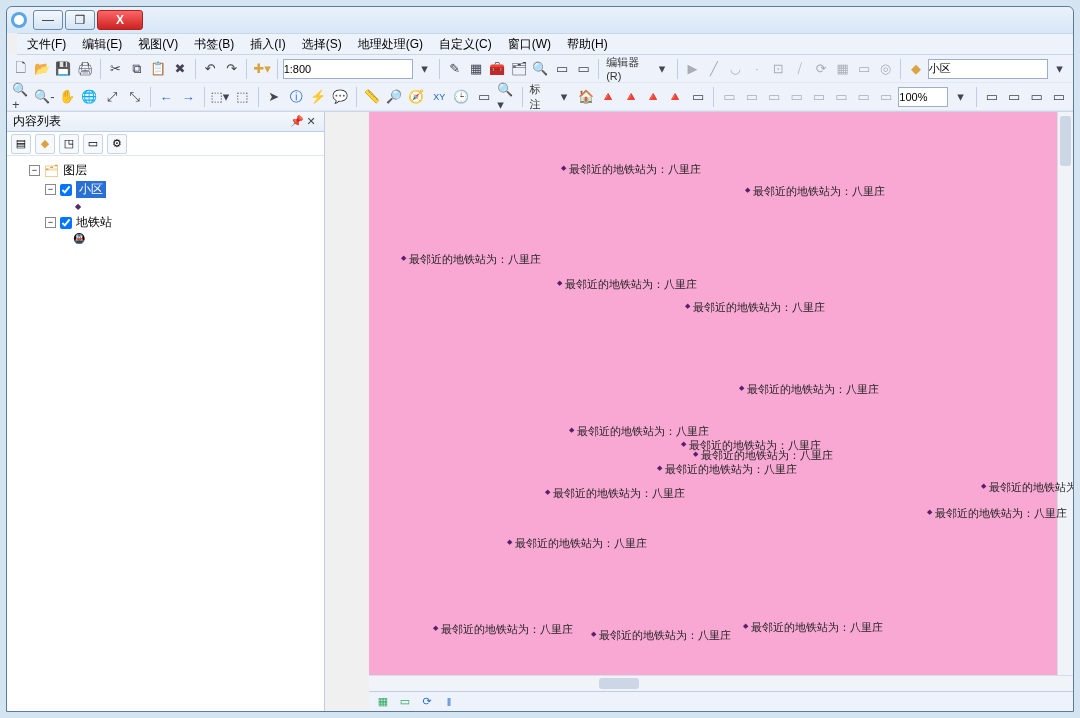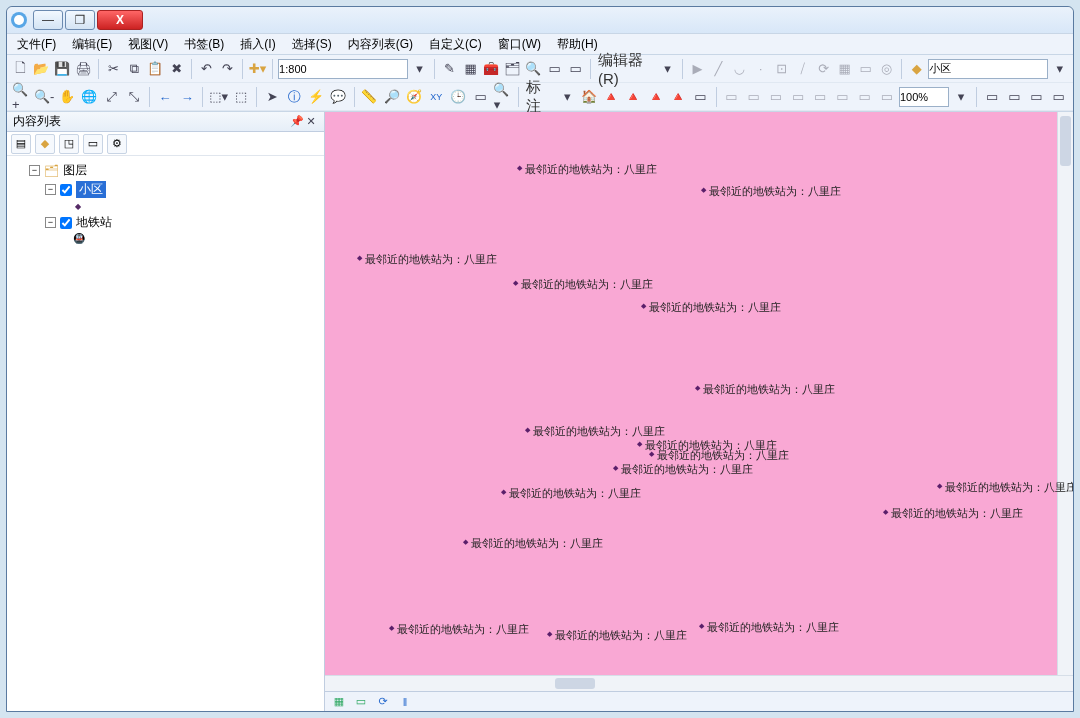--- a/index.html
+++ b/index.html
@@ -5,29 +5,29 @@
   * { box-sizing: border-box; margin: 0; padding: 0; font-family: "Microsoft YaHei", Tahoma, sans-serif; }
   body { background: #d4e4f0; width: 1080px; height: 718px; overflow: hidden; }
   .window { position: absolute; left: 6px; top: 6px; width: 1068px; height: 706px; background: #f0f0f0; border: 1px solid #5a7aa0; border-radius: 6px 6px 0 0; display: flex; flex-direction: column; }
   .titlebar { height: 26px; background: linear-gradient(#eaf2fb,#d8e7f8); border-radius: 6px 6px 0 0; display: flex; align-items: center; padding: 0 4px; font-size: 12px; color: #333; }
   .titlebar .app-icon { width:16px; height:16px; background:#58a6e6; border-radius:50%; margin-right:6px; position:relative; }
   .titlebar .app-icon::after { content:""; position:absolute; inset:3px; background:#fff; border-radius:50%; }
   .titlebar .title { flex:1; }
   .winbtns { display:flex; gap:2px; }
   .winbtn { width:30px; height:20px; border:1px solid #6b8ab0; border-radius:3px; display:flex; align-items:center; justify-content:center; font-size:12px; background:linear-gradient(#f2f8ff,#d4e4f4); cursor:pointer; }
   .winbtn.close { background:linear-gradient(#f66,#c22); color:#fff; border-color:#a22; width:46px; font-weight:bold; }
-  .menubar { height:22px; background:#eef3fb; border-top:1px solid #c8d6e6; border-bottom:1px solid #c8d6e6; display:flex; align-items:center; padding:0 6px; font-size:12px; gap:8px; }
+  .menubar { height:22px; background:#eef3fb; border-top:1px solid #c8d6e6; border-bottom:1px solid #c8d6e6; display:flex; align-items:center; padding:0 6px; font-size:12px; gap:8px;margin-left:10px; }
   .menubar span { padding:2px 4px; cursor:pointer; }
   .toolbars { background:#eef3fb; border-bottom:1px solid #c8d6e6; }
   .toolrow { display:flex; align-items:center; height:28px; font-size:11px; padding:0 4px; gap:2px; border-bottom:1px solid #e0e8f2; }
   .tbtn { width:22px; height:22px; display:flex; align-items:center; justify-content:center; border:1px solid transparent; border-radius:2px; cursor:pointer; font-size:13px; color:#445; }
   .tsep { width:1px; height:20px; background:#c0cde0; margin:0 3px; }
   .tsel { height:20px; font-size:11px; border:1px solid #9bb0c8; background:#fff; }
-  .tlabel { font-size:15px; color:#333; padding:0 2px; }
-  .body { flex:1; display:flex; overflow:hidden; }
+  .tlabel { font-size:11px; color:#333; padding:0 2px; }
+  .body { flex:1; display:flex; overflow:hidden;gap:44px; }
   .toc { width:318px; background:#fff; border-right:1px solid #c0cde0; display:flex; flex-direction:column; }
   .toc-title { height:20px; background:linear-gradient(#f4f8fc,#e6eef8); border-bottom:1px solid #c0cde0; font-size:12px; display:flex; align-items:center; padding:0 6px; }
   .toc-title span.t { flex:1; }
   .toc-title .pin, .toc-title .x { width:14px; text-align:center; cursor:pointer; color:#445; font-size:11px; }
   .toc-tools { height:24px; border-bottom:1px solid #e0e6ee; display:flex; align-items:center; padding:0 4px; gap:4px; }
   .toc-tools .tt { width:20px; height:20px; border:1px solid #c8d4e4; border-radius:2px; display:flex; align-items:center; justify-content:center; font-size:11px; background:#f6f9fd; cursor:pointer; }
   .tree { flex:1; font-size:12px; padding:4px 6px; overflow:auto; }
   .tree ul { list-style:none; padding-left:16px; }
   .tree li { margin:2px 0; }
   .node { display:flex; align-items:center; gap:4px; }
@@ -62,21 +62,21 @@
     </div>
   </div>
 
   <div class="menubar">
     <span>文件(F)</span>
     <span>编辑(E)</span>
     <span>视图(V)</span>
     <span>书签(B)</span>
     <span>插入(I)</span>
     <span>选择(S)</span>
-    <span>内容列表(G)</span>
+    <span>地理处理(G)</span>
     <span>自定义(C)</span>
     <span>窗口(W)</span>
     <span>帮助(H)</span>
   </div>
 
   <div class="toolbars">
     <div class="toolrow">
       <div class="tbtn">🗋</div>
       <div class="tbtn">📂</div>
       <div class="tbtn">💾</div>

